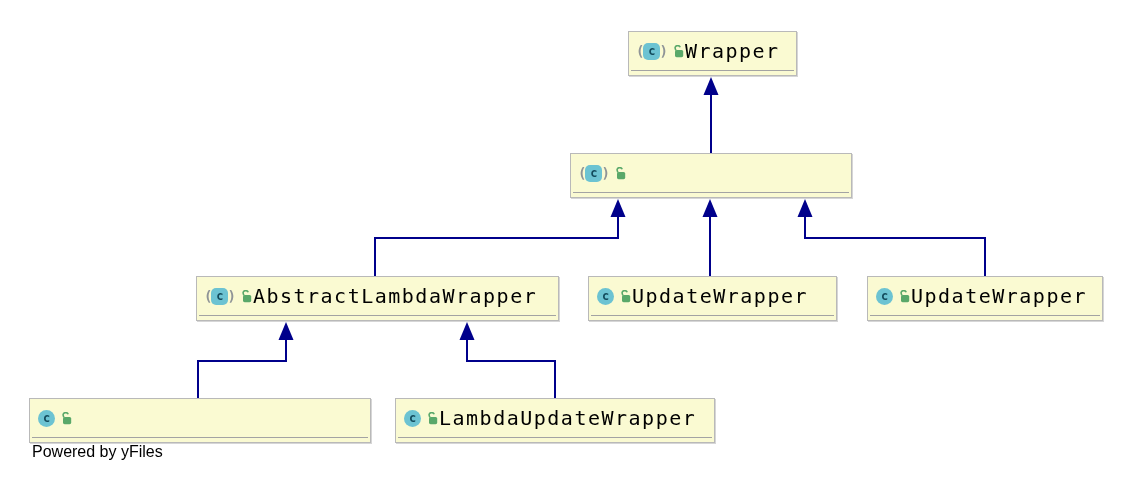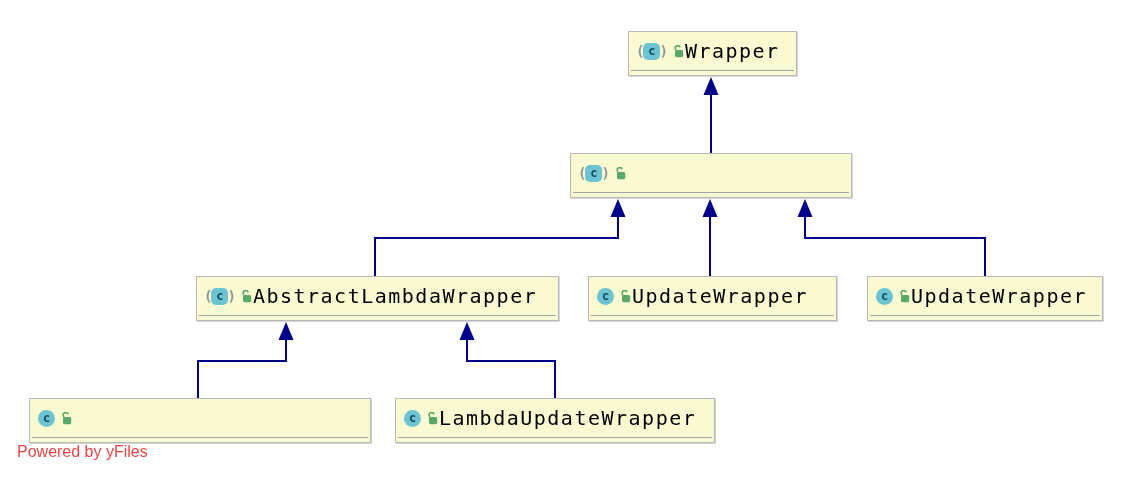--- a/index.html
+++ b/index.html
@@ -62,24 +62,24 @@
   }
   .node-label{
     flex:1;
     font-size:20px;
     letter-spacing:1.5px;
     color:#000;
     white-space:nowrap;
   }
   .watermark{
     position:absolute;
-    left:17px;top:443px;
+    left:32px;top:443px;
     font-family:"Liberation Sans", sans-serif;
     font-size:16px;
-    color:#ef4444;
+    color:#000000;
     z-index:3;
   }
 </style>
 </head>
 <body>
 
 <div class="canvas">
 
   <svg class="edges" xmlns="http://www.w3.org/2000/svg">
     <g>

